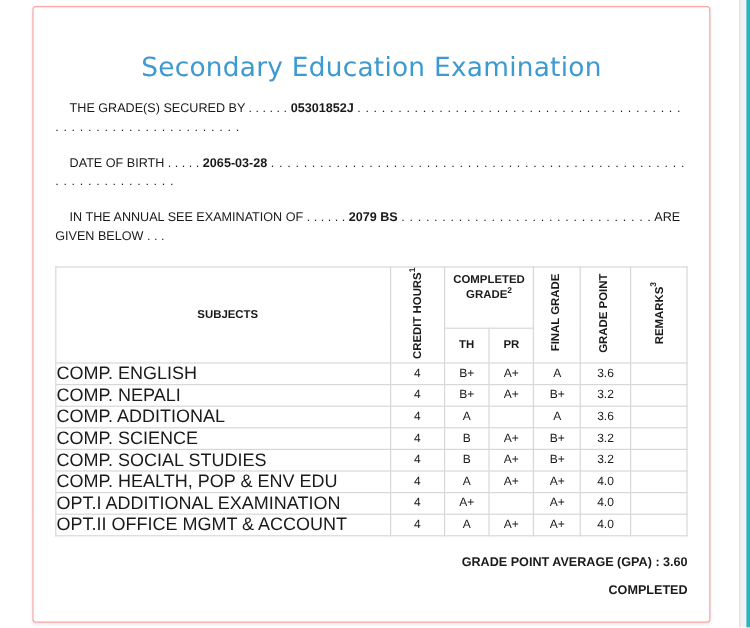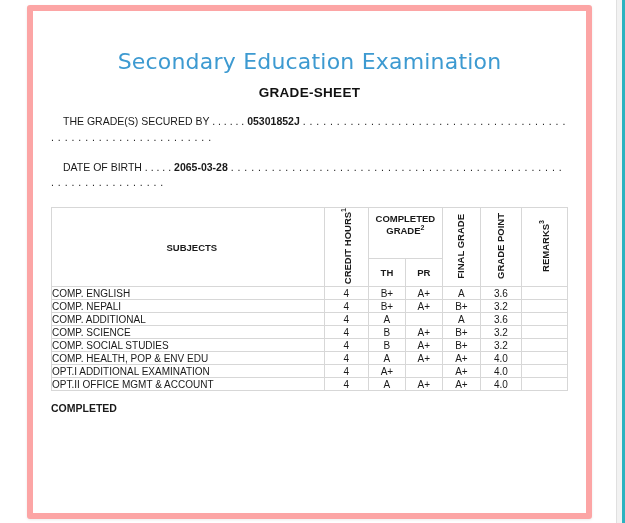--- a/index.html
+++ b/index.html
@@ -36,21 +36,21 @@
     height: 523px;
     background: #2bb3c0;
   }
   .sheet {
     position: absolute;
     left: 27px;
     top: 5px;
     width: 565px;
     height: 514px;
     background: #ffffff;
-    border: 6px solid #fca5a5;
+    border: 1px solid #fca5a5;
     border-radius: 3px;
     box-shadow: 0 1px 3px rgba(0,0,0,0.08);
     box-sizing: border-box;
     overflow: hidden;
   }
   .inner {
     padding: 30px 18px 0 18px;
   }
   .doc-title {
     text-align: center;
@@ -132,36 +132,36 @@
   }
   .sub-head {
     font-weight: bold;
     font-size: 9.5px;
     text-align: center;
     padding: 3px 0 4px 0;
   }
   td.subject {
     text-align: left;
     padding: 5px 0 5px 8px;
-    font-size: 10px;
+    font-size: 15px;
     height: 12px;
   }
   td.c {
     text-align: center;
     font-size: 10px;
   }
   .gpa-line {
     text-align: right;
     font-size: 10.5px;
     font-weight: bold;
     margin-top: 16px;
     color: #1a1a1a;
   }
   .completed-line {
-    text-align: left;
+    text-align: right;
     font-size: 10.5px;
     font-weight: bold;
     margin-top: 11px;
     color: #1a1a1a;
   }
   sup {
     font-size: 7px;
     vertical-align: super;
   }
 </style>
@@ -169,34 +169,39 @@
 <body>
 
 <div class="page-bg"></div>
 <div class="right-rail"></div>
 <div class="right-accent"></div>
 
 <div class="sheet">
   <div class="inner">
 
     <div class="doc-title">Secondary Education Examination</div>
-    <div class="doc-subtitle">GRADE-SHEET</div>
 
     <div class="para">
       <span class="lead"></span><span>THE GRADE(S) SECURED BY . . . . . .</span>
       <span class="val">05301852J</span>
       <span class="dots">. . . . . . . . . . . . . . . . . . . . . . . . . . . . . . . . . . . . . . . . . . . . . . . . . . . . . . . . . . . . . . .</span>
     </div>
 
     <div class="para">
       <span class="lead"></span><span>DATE OF BIRTH . . . . .</span>
       <span class="val">2065-03-28</span>
       <span class="dots">. . . . . . . . . . . . . . . . . . . . . . . . . . . . . . . . . . . . . . . . . . . . . . . . . . . . . . . . . . . . . . . . . .</span>
     </div>
 
+    <div class="para">
+      <span class="lead"></span><span>IN THE ANNUAL SEE EXAMINATION OF . . . . . .</span>
+      <span class="val">2079 BS</span>
+      <span class="dots">. . . . . . . . . . . . . . . . . . . . . . . . . . . . . . .</span>
+      <span>ARE GIVEN BELOW . . .</span>
+    </div>
 
     <table class="grades">
       <thead>
         <tr class="hdr-row">
           <th class="th-subjects" rowspan="2">SUBJECTS</th>
           <th class="col-credit" rowspan="2">
             <span class="vert"><span>CREDIT HOURS</span><sup>1</sup></span>
           </th>
           <th colspan="2" style="height:auto; vertical-align:top;">
             <div class="obtained-head"><span>COMPLETED GRADE</span><sup>2</sup></div>
@@ -289,16 +294,17 @@
             <td class="c">4</td>
             <td class="c">A</td>
             <td class="c">A+</td>
             <td class="c">A+</td>
             <td class="c">4.0</td>
             <td class="c"></td>
           </tr>
         </tbody>
     </table>
 
+    <div class="gpa-line">GRADE POINT AVERAGE (GPA) : 3.60</div>
     <div class="completed-line">COMPLETED</div>
 
   </div>
 </div>
 
 </body></html>

